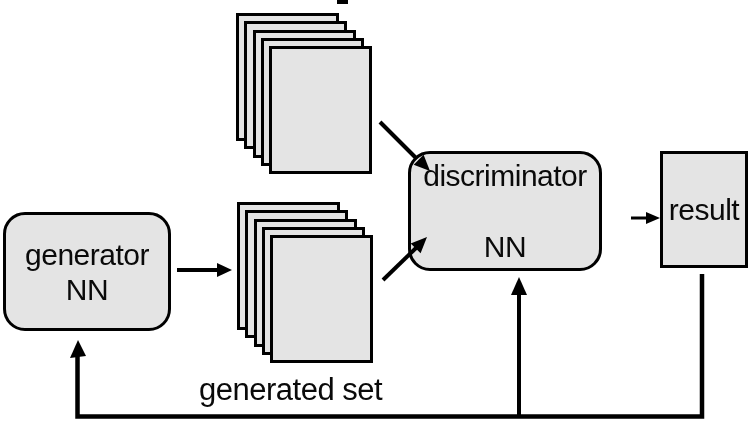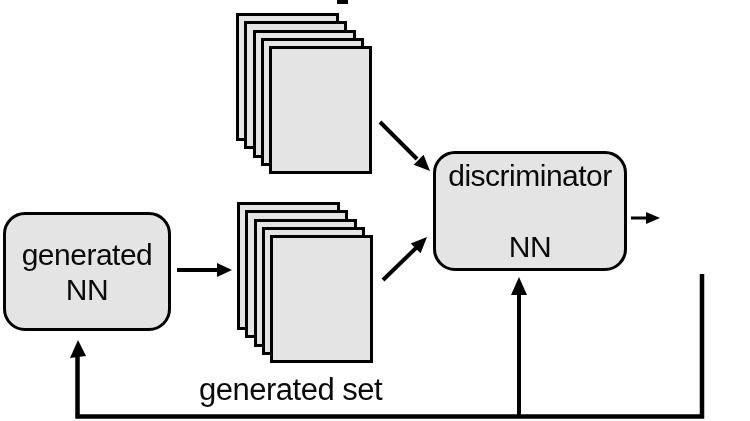--- a/index.html
+++ b/index.html
@@ -43,21 +43,21 @@
     flex-direction: column;
     align-items: center;
     justify-content: center;
     text-align: center;
     font-size: 30px;
     line-height: 35px;
     letter-spacing: -0.5px;
   }
   .node.rounded { border-radius: 22px; }
   .node.generator     { left: 3px;   top: 212px; width: 168px; height: 119px; }
-  .node.discriminator { left: 433px; top: 151px; width: 194px; height: 120px; gap: 36px; }
+  .node.discriminator { left: 408px; top: 151px; width: 194px; height: 120px; gap: 36px; }
   .node.result        { left: 660px; top: 151px; width: 88px;  height: 117px; }
   .set-label {
     position: absolute;
     left: 199px; top: 372px;
     width: 220px;
     font-size: 31px;
     line-height: 36px;
     letter-spacing: -0.5px;
   }
   svg.connectors {
@@ -85,29 +85,32 @@
 
   <div class="stack generated">
       <div class="page" style="left: 0px; top: 0px;"></div>
       <div class="page" style="left: 8.25px; top: 8.25px;"></div>
       <div class="page" style="left: 16.5px; top: 16.5px;"></div>
       <div class="page" style="left: 24.75px; top: 24.75px;"></div>
       <div class="page" style="left: 33px; top: 33px;"></div>
     </div>
 
   <div class="node rounded generator">
-    <div>generated</div>
+    <div>generator</div>
     <div>NN</div>
   </div>
 
   <div class="node rounded discriminator">
     <div>discriminator</div>
     <div>NN</div>
   </div>
 
+  <div class="node result">
+    <div>result</div>
+  </div>
 
   <div class="set-label">generated set</div>
 
   <svg class="connectors" width="750" height="421" viewBox="0 0 750 421">
 
     <line x1="177" y1="270" x2="220" y2="270" stroke-width="4"></line>
     <polygon points="232,270 217,263 217,277"></polygon>
 
     <line x1="380" y1="122" x2="417" y2="159" stroke-width="4"></line>
     <polygon points="430,171 423.6,154.8 413.7,164.7"></polygon>

